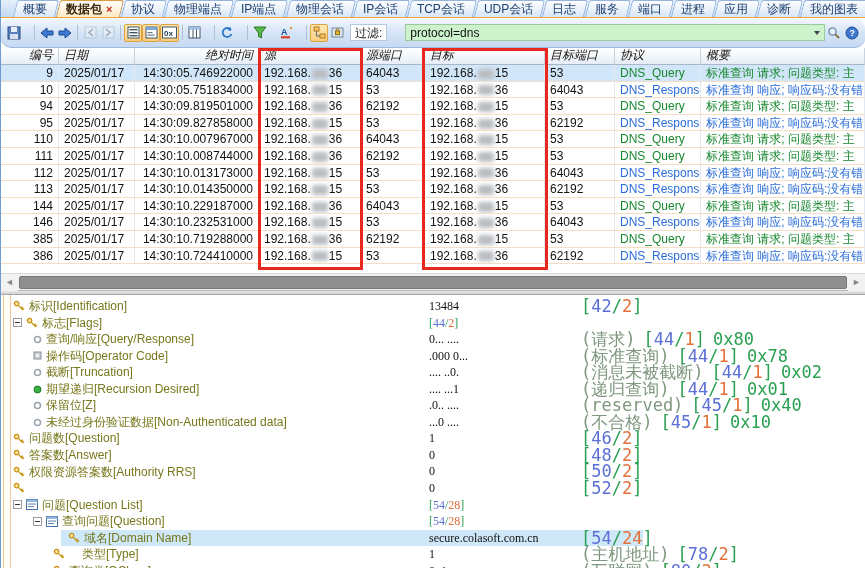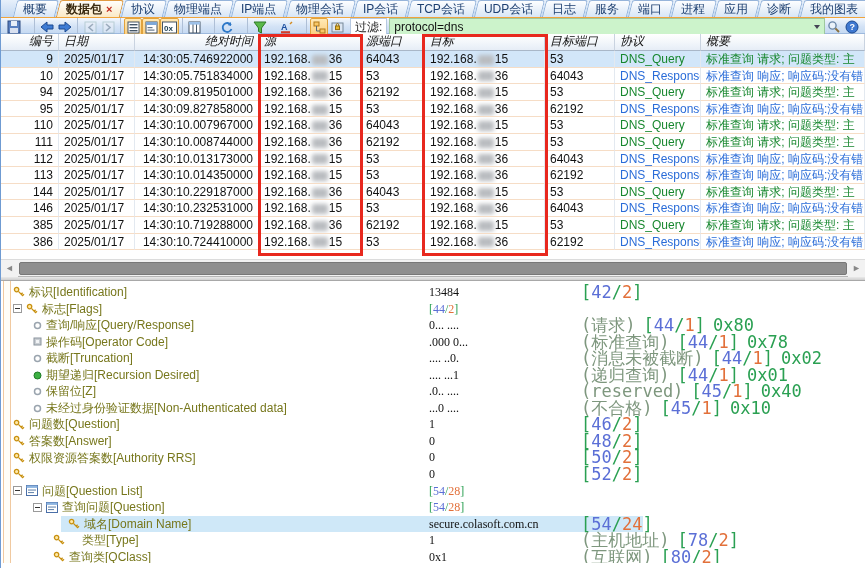--- a/index.html
+++ b/index.html
@@ -12,32 +12,32 @@
             display:flex; align-items:flex-end; padding-left:14px; }
   .tab { position:relative; height:17px; line-height:16px; padding:0 9px 0 7px; margin-right:1px;
          background:linear-gradient(#fdfeff,#d8e6f6); border:1px solid #96b4da; border-bottom:none;
          border-radius:3px 3px 0 0; color:#1d3f70; white-space:nowrap; cursor:default;
          transform:skewX(-14deg); }
   .tab > span { display:inline-block; transform:skewX(14deg); }
   .tab.active { background:linear-gradient(#fffefb,#fbe9c6); border-color:#e09a40; font-weight:bold; color:#3a2a10; z-index:2; }
   .tab .close-x { color:#c22a1c; font-weight:bold; margin-left:4px; font-size:11px; }
 
   
-  .toolbar { height:16px; background:linear-gradient(#f2f7fd,#d4e3f6 55%,#c6daf2); border-bottom:1px solid #9db9dd;
-             display:flex; align-items:flex-start; padding:0 4px; }
+  .toolbar { height:30px; background:linear-gradient(#f2f7fd,#d4e3f6 55%,#c6daf2); border-bottom:1px solid #9db9dd;
+             display:flex; align-items:center; padding:0 4px;border-radius:10px; }
   .tbtn { height:18px; min-width:18px; display:flex; align-items:center; justify-content:center;
           border:1px solid transparent; border-radius:2px; padding:0 1px; margin:0 0px; cursor:pointer; }
   .tbtn.active { background:linear-gradient(#ffe9b6,#fbce7e); border-color:#e0a23c; }
   .tbtn.disabled { opacity:.45; }
   .tbtn svg { display:block; }
   .tb-sep { width:1px; height:15px; background:#aebfd6; margin:0 3px; }
   .dd-arrow { width:0; height:0; border-left:3px solid transparent; border-right:3px solid transparent;
               border-top:4px solid #3a5activ070; border-top-color:#3a5070; margin-left:2px; }
   .filter-label { background:#fff; border:1px solid #b6c8e0; padding:0 4px; height:17px; line-height:16px;
-                  color:#222; margin:0 2px 0 4px; white-space:nowrap; }
+                  color:#222; margin:0 18px 0 4px; white-space:nowrap; }
   .filter-input { flex:1; height:17px; background:#ccf3cb; border:1px solid #9ec89e; color:#111;
                   font-family:"Liberation Sans","DejaVu Sans",sans-serif; font-size:12px; font-weight:normal;
                   padding:0 4px; display:flex; align-items:center; }
   .filter-input .val { flex:1; }
   .combo-arrow { width:0;height:0;border-left:3.5px solid transparent;border-right:3.5px solid transparent;
                  border-top:4px solid #445; }
 
   
   .table-zone { position:relative; height:242px; background:#fff; }
   .grid-row { display:grid; grid-template-columns:58px 76px 124px 102px 64px 120px 70px 86px 1fr; }

